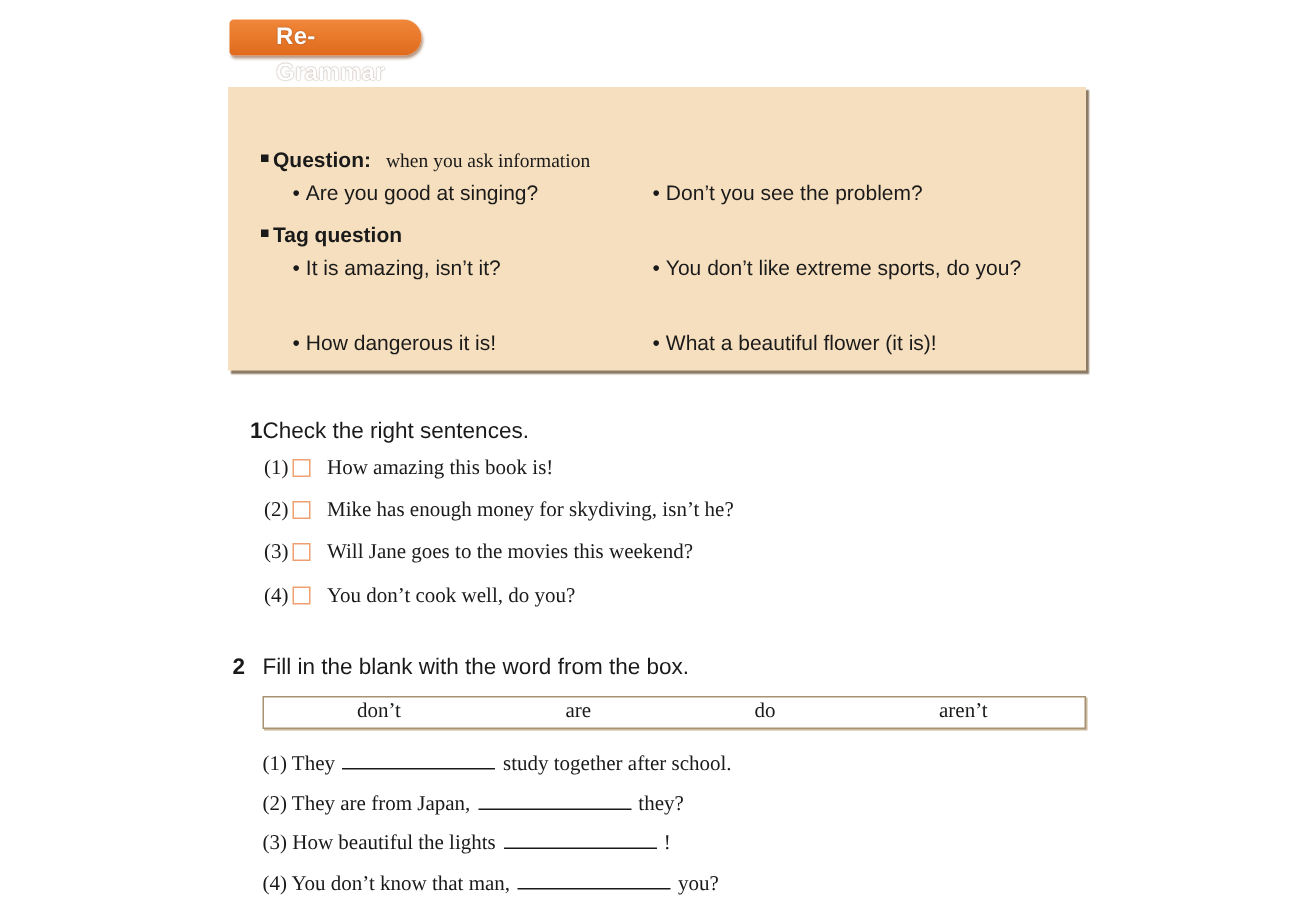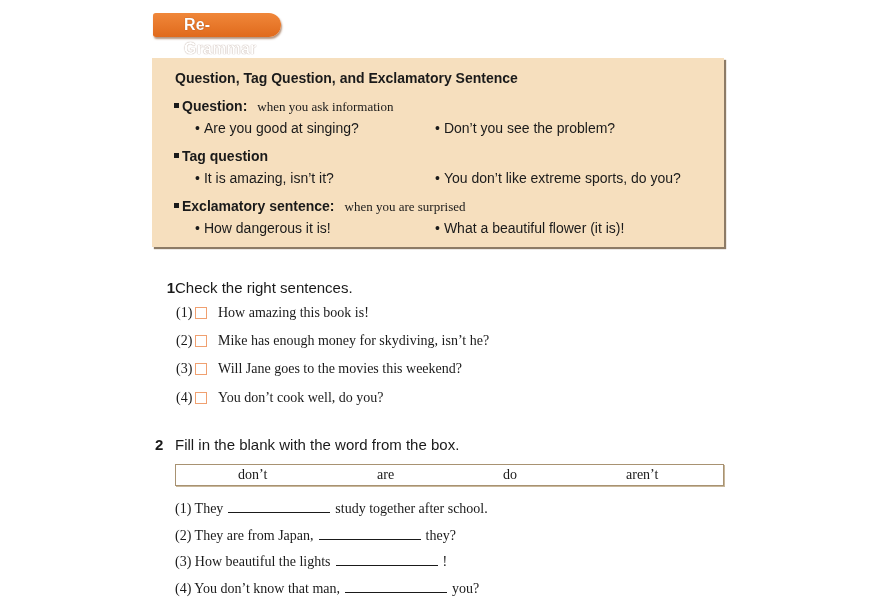--- a/index.html
+++ b/index.html
@@ -52,37 +52,33 @@
   
   .fitem { position: absolute; left: 175px; font-size: 14px; white-space: nowrap; }
   .blank { display: inline-block; width: 102px; border-bottom: 1px solid #1a1a1a; height: 12px; margin: 0 5px; vertical-align: baseline; }
 </style>
 </head>
 <body>
 
 <div class="tab sans">Re-Grammar</div>
 
 <div class="gbox sans">
-  <div class="title">Question, Tag Question, and Exclamatory Sentence</div>
 
   <div class="cat" style="top:40px;">
     <span class="sq"></span><span>Question:</span><span class="desc">when you ask information</span>
   </div>
   <div class="ex" style="left:43px; top:62px;"><span class="dot">•</span><span>Are you good at singing?</span></div>
   <div class="ex" style="left:283px; top:62px;"><span class="dot">•</span><span>Don’t you see the problem?</span></div>
 
   <div class="cat" style="top:90px;">
     <span class="sq"></span><span>Tag question</span>
   </div>
   <div class="ex" style="left:283px; top:112px;"><span class="dot">•</span><span>You don’t like extreme sports, do you?</span></div>
   <div class="ex" style="left:43px; top:112px;"><span class="dot">•</span><span>It is amazing, isn’t it?</span></div>
 
-  <div class="cat" style="top:140px;">
-    <span class="sq"></span><span>Exclamatory sentence:</span><span class="desc">when you are surprised</span>
-  </div>
   <div class="ex" style="left:43px; top:162px;"><span class="dot">•</span><span>How dangerous it is!</span></div>
   <div class="ex" style="left:283px; top:162px;"><span class="dot">•</span><span>What a beautiful flower (it is)!</span></div>
 </div>
 
 <div class="sec sans" style="top:279px;text-align:right;">
   <span class="num">1</span><span>Check the right sentences.</span>
 </div>
 
 <div class="citem serif" style="top:304px;">
   <span class="n">(1)</span><span class="cb"></span><span>How amazing this book is!</span>

